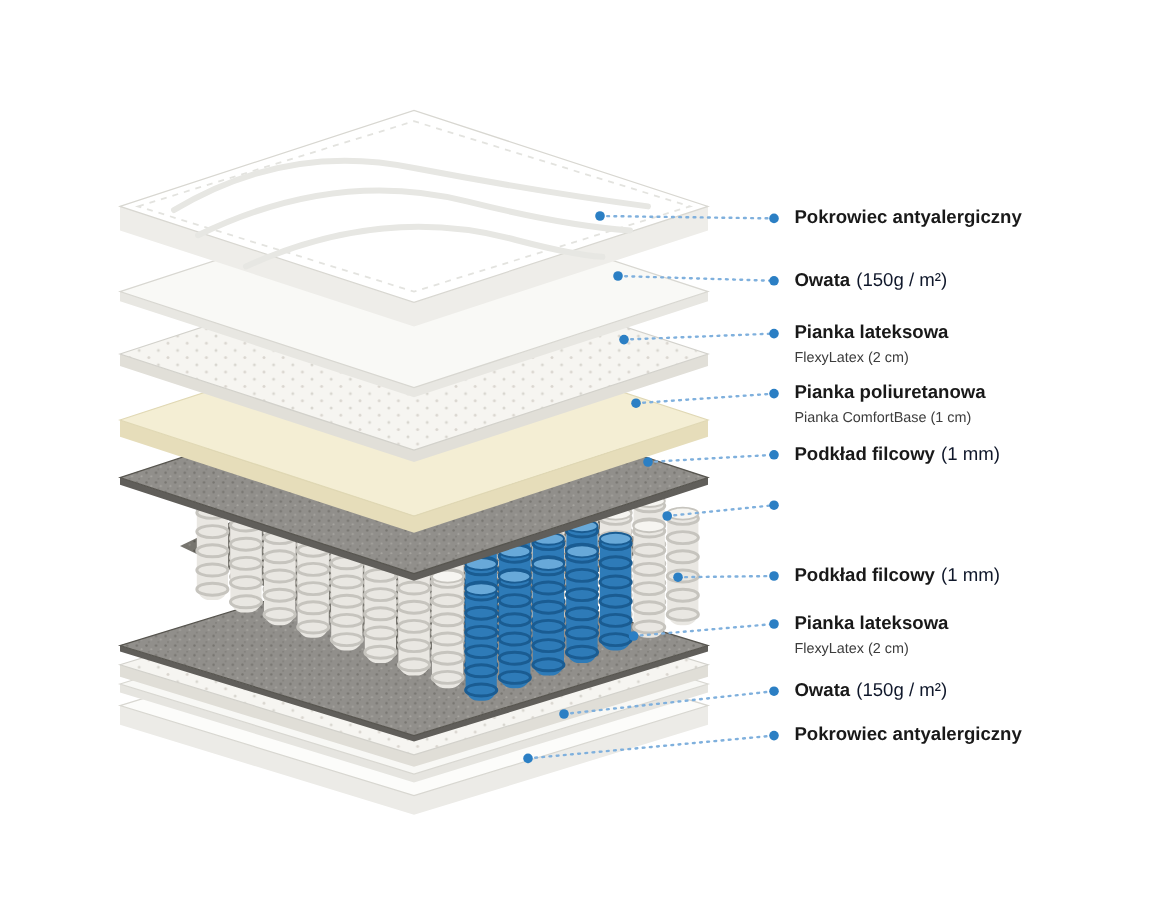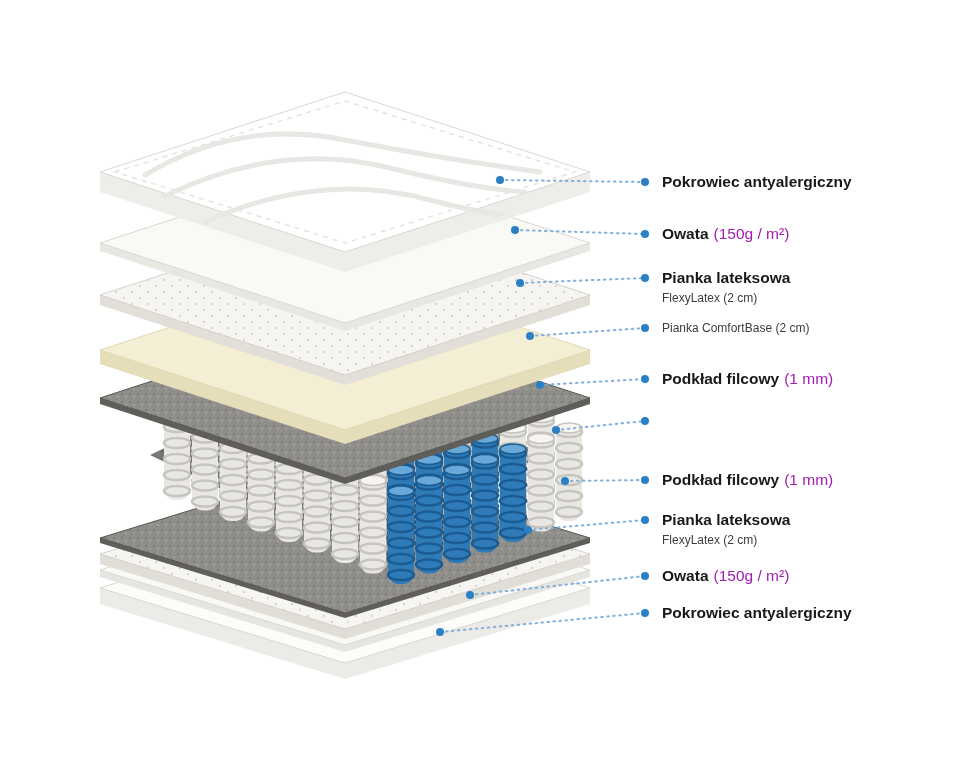--- a/index.html
+++ b/index.html
@@ -15,21 +15,21 @@
   .cb-body{fill:var(--spring-blue,#2e7bb8);}
   .cb-ring{fill:none;stroke:#1a5c92;stroke-width:2.4;}
   .cb-top{fill:#68a9d9;stroke:#1a5c92;stroke-width:1.6;}
   
   .leader{stroke:var(--leader,#7fb0dd);stroke-width:2;stroke-dasharray:1.5 4.5;stroke-linecap:round;fill:none;}
   .ldot{fill:var(--accent,#2b7fc4);}
   
   .labels{position:absolute;left:0;top:0;width:960px;height:764px;pointer-events:none;border-radius:26px;}
   .label{position:absolute;left:662px;}
   .label-title{font-size:15.5px;font-weight:700;color:#191919;line-height:20px;white-space:nowrap;}
-  .sfx{font-weight:400;color:#a21caf;margin-top:11px;}
+  .sfx{font-weight:400;color:#0f172a;margin-top:11px;}
   .sfx:not(:empty){margin-left:5px;}
   .label-sub{font-size:12px;font-weight:400;color:#3c3c3c;line-height:19px;white-space:nowrap;margin-top:1px;}
   .label-sub:empty{display:none;}
 </style>
 </head>
 <body>
 
 <div class="page">
 
   <svg class="illustration" width="960" height="766" viewBox="0 0 960 766">
@@ -256,21 +256,22 @@
       <div class="label-title"><span>Owata</span><span class="sfx">(150g / m²)</span></div>
 
     </div>
 
     <div class="label" style="top:268px">
       <div class="label-title"><span>Pianka lateksowa</span><span class="sfx"></span></div>
       <div class="label-sub">FlexyLatex (2 cm)</div>
     </div>
 
     <div class="label" style="top:318px">
-      <div class="label-sub">Pianka ComfortBase (2 cm)</div>
+      <div class="label-title"><span>Pianka poliuretanowa</span><span class="sfx"></span></div>
+      <div class="label-sub">Pianka ComfortBase (1 cm)</div>
     </div>
 
     <div class="label" style="top:369px">
       <div class="label-title"><span>Podkład filcowy</span><span class="sfx">(1 mm)</span></div>
 
     </div>
 
 
     <div class="label" style="top:470px">
       <div class="label-title"><span>Podkład filcowy</span><span class="sfx">(1 mm)</span></div>

